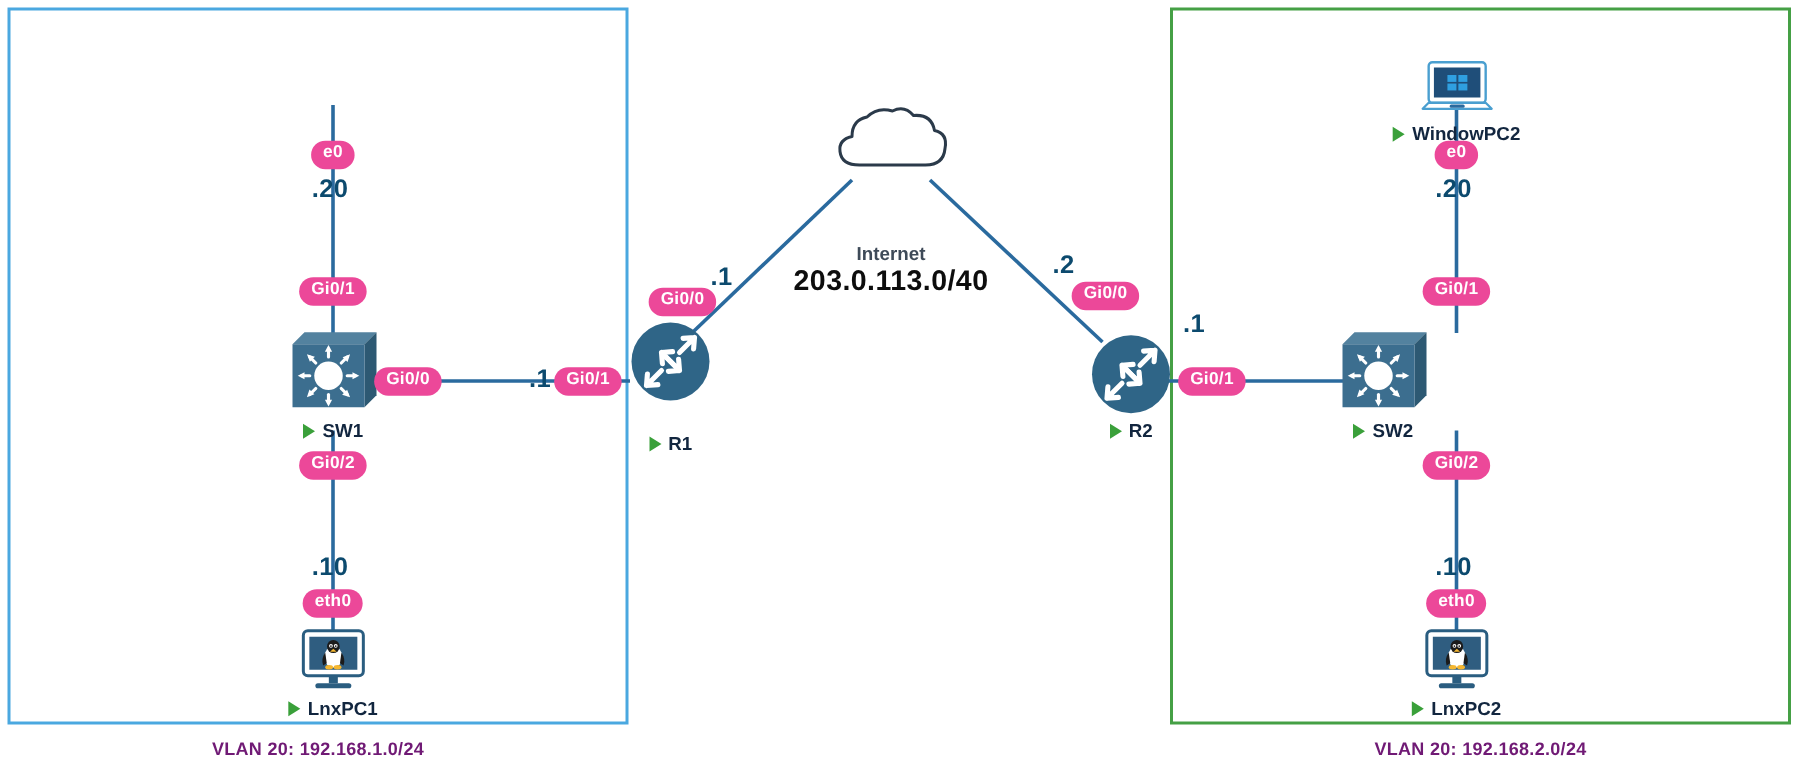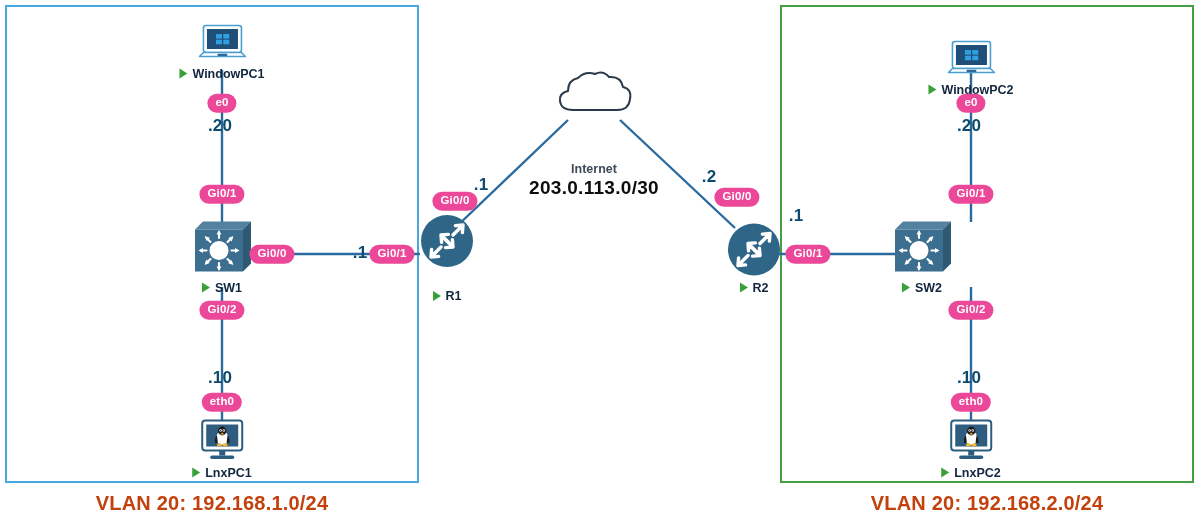--- a/index.html
+++ b/index.html
@@ -26,23 +26,23 @@
   #vlan-box-left {
     left: 5px; top: 5px; width: 414px; height: 478px;
     border: 2px solid #4aa8e0;
   }
   #vlan-box-right {
     left: 780px; top: 5px; width: 414px; height: 478px;
     border: 2px solid #45a045;
   }
   .vlan-caption {
     position: absolute;
-    font-size: 20px;
-    font-weight: bold;
-    color: #c2410c;
+    font-size: 12px;
+    font-weight: bold;
+    color: #701a75;
     letter-spacing: 0.2px;
     white-space: nowrap;
     text-align: center;
   }
   #vlan-caption-left { left: 5px; top: 492px; width: 414px; }
   #vlan-caption-right { left: 780px; top: 492px; width: 414px; }
 
   
   #links {
     position: absolute;
@@ -140,38 +140,20 @@
 
       <line x1="455" y1="228" x2="568" y2="120"></line>
       <line x1="620" y1="120" x2="735" y2="228"></line>
 
       <line x1="772" y1="254" x2="940" y2="254"></line>
       <line x1="971" y1="70" x2="971" y2="222"></line>
       <line x1="971" y1="287" x2="971" y2="428"></line>
     </g>
   </svg>
 
-  <div class="node" id="node-windowpc1" style="left:222px; top:52px;">
-    <svg width="58" height="40" viewBox="0 0 58 40">
-      <rect x="10" y="2" width="38" height="27" rx="2.5" fill="#ffffff" stroke="#4a9fd0" stroke-width="1.6"></rect>
-      <rect x="13.5" y="5.5" width="31" height="20" fill="#1f4e79"></rect>
-      <g fill="#2f9fe0">
-        <rect x="22.5" y="10.5" width="6" height="4.6"></rect>
-        <rect x="29.8" y="10.5" width="6" height="4.6"></rect>
-        <rect x="22.5" y="16.2" width="6" height="4.6"></rect>
-        <rect x="29.8" y="16.2" width="6" height="4.6"></rect>
-      </g>
-      <path d="M6 33 L52 33 L48 29 L10 29 Z" fill="#ffffff" stroke="#4a9fd0" stroke-width="1.5" stroke-linejoin="round"></path>
-      <rect x="24" y="30.2" width="10" height="2.2" rx="1" fill="#2a6a9e"></rect>
-    </svg>
-    <div class="node-label">
-      <span class="play-tri"></span>
-      <span>WindowPC1</span>
-    </div>
-  </div>
 
   <div class="badge" style="left:222px; top:103px;">e0</div>
   <div class="ip-label" style="left:220px; top:126px;">.20</div>
 
   <div class="badge" style="left:222px; top:194px;">Gi0/1</div>
 
   <div class="node" id="node-sw1" style="left:222px; top:255px;">
     <svg width="70" height="62" viewBox="0 0 70 62">
       <polygon points="8,14 56,14 64,6 16,6" fill="#53829f"></polygon>
       <polygon points="56,14 56,56 64,48 64,6" fill="#2d5973"></polygon>
@@ -257,21 +239,21 @@
     </div>
   </div>
 
   <div class="node" id="internet-cloud-node" style="left:594px; top:122px;gap:44px;">
     <svg width="86" height="48" viewBox="0 0 86 48">
       <path d="M22 42 Q10 42 9 33 Q8 25 17 23 Q17 12 27 10 Q34 3 44 6 Q52 2 58 9 Q70 8 72 19 Q81 21 79 31 Q78 42 66 42 Z" fill="#ffffff" stroke="#2b3a4a" stroke-width="2" stroke-linejoin="round"></path>
     </svg>
     <div class="cloud-label">Internet</div>
   </div>
 
-  <div id="wan-subnet-label" style="left:594px; top:188px;">203.0.113.0/30</div>
+  <div id="wan-subnet-label" style="left:594px; top:188px;">203.0.113.0/40</div>
 
   <div class="ip-label" style="left:709px; top:177px;">.2</div>
   <div class="badge" style="left:737px; top:197px;">Gi0/0</div>
 
   <div class="node" id="node-r2" style="left:754px; top:258px;justify-content:space-between;">
     <svg width="56" height="56" viewBox="0 0 56 56">
       <circle cx="28" cy="28" r="26" fill="#2f6587"></circle>
       <g fill="#ffffff">
         <path d="M34 22 L44 12 M44 12 L36.4 12.6 M44 12 L43.4 19.6" stroke="#ffffff" stroke-width="3.4" stroke-linecap="round" fill="none"></path>
         <path d="M22 34 L12 44 M12 44 L19.6 43.4 M12 44 L12.6 36.4" stroke="#ffffff" stroke-width="3.4" stroke-linecap="round" fill="none"></path>

